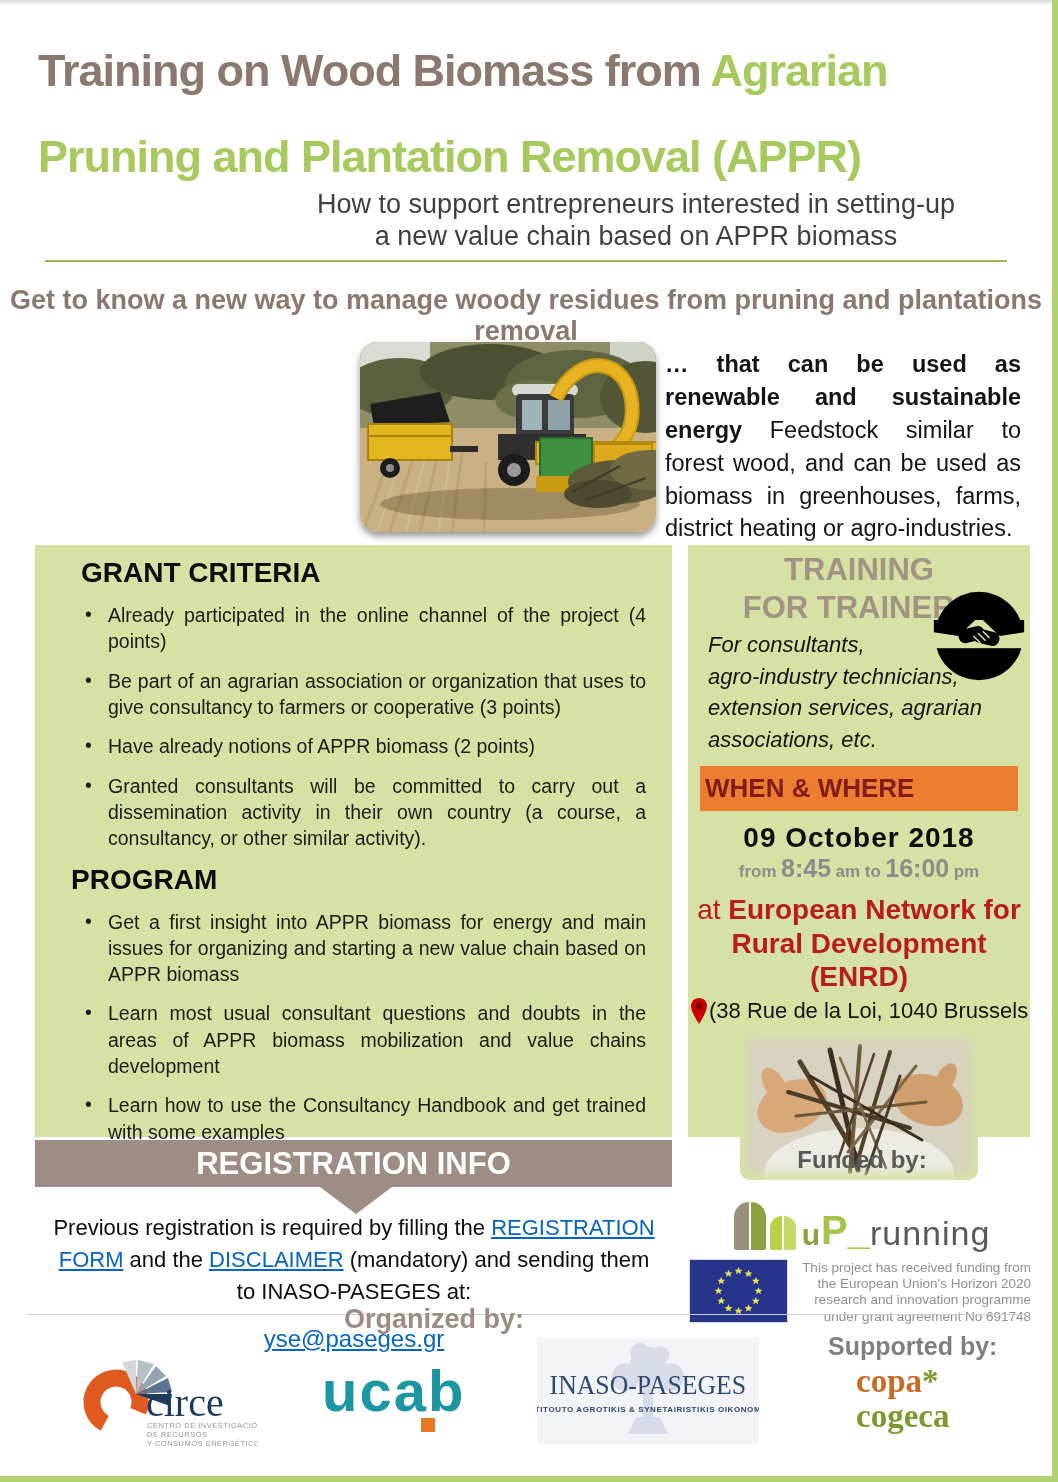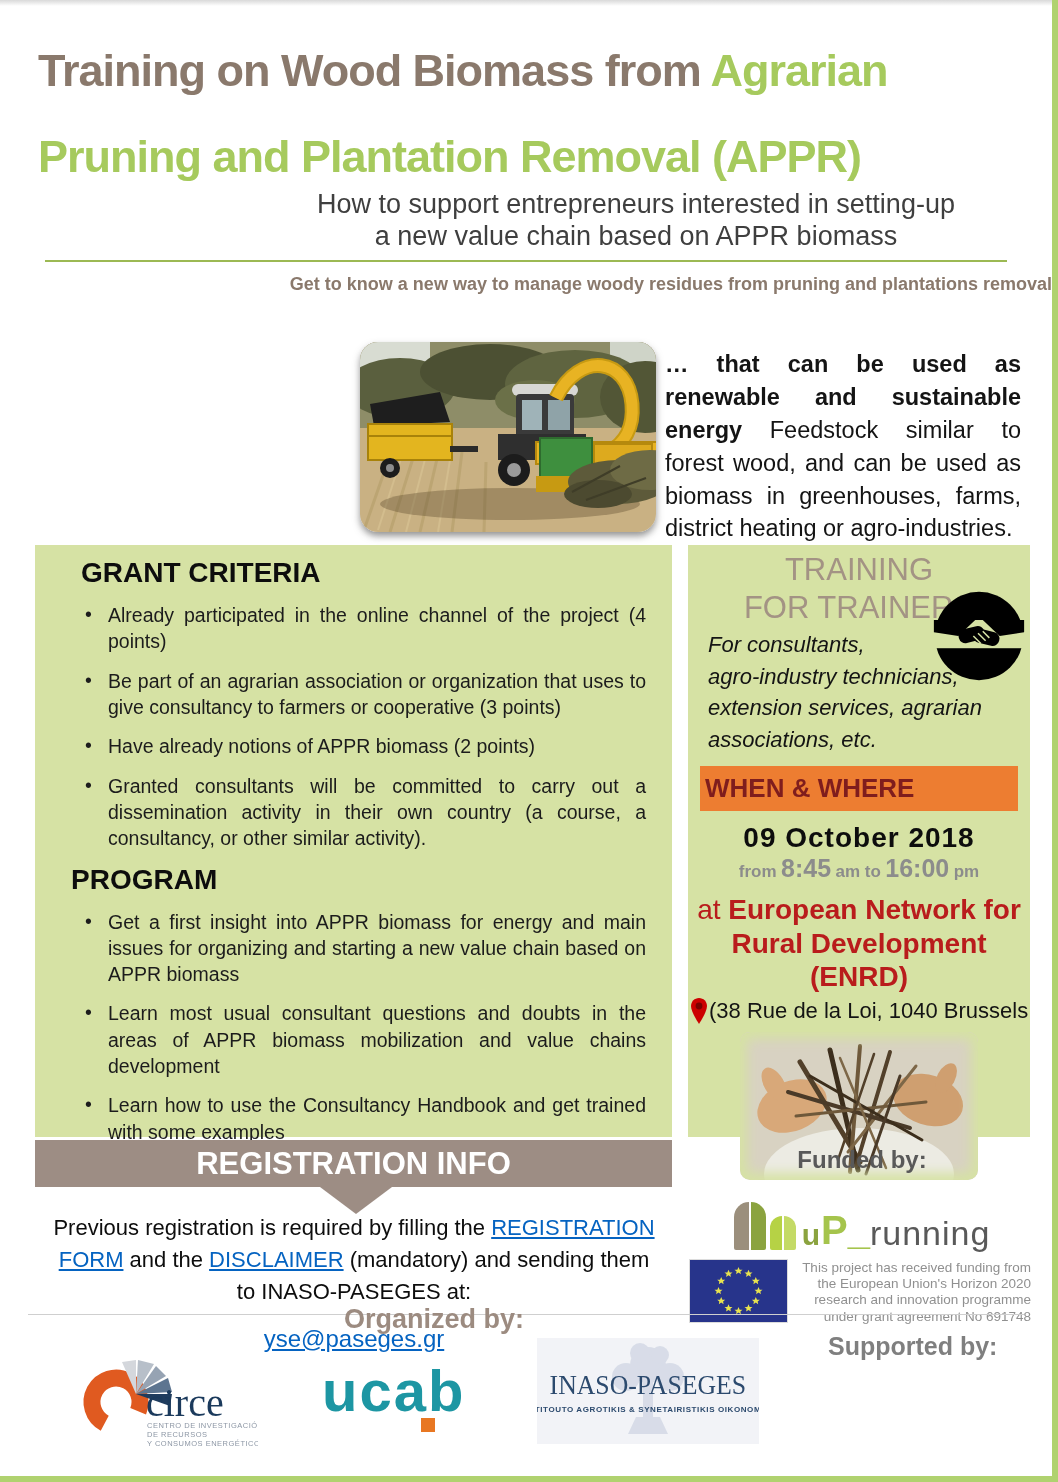--- a/index.html
+++ b/index.html
@@ -9,21 +9,21 @@
   .page::before{content:"";position:absolute;left:0;top:0;right:0;height:6px;
         background:linear-gradient(#d9d9d9,rgba(255,255,255,0));pointer-events:none;}
 
   
   .title{position:absolute;left:38px;top:28px;width:995px;font-size:45px;font-weight:bold;
          line-height:86px;letter-spacing:-1px;}
   .t-brown{color:#8a796c}.t-green{color:#a6ca5d}
   .subtitle{position:absolute;right:36px;top:188px;width:760px;text-align:center;
             font-size:27px;color:#3f3f3f;line-height:1.2;}
   .rule{position:absolute;left:45px;right:45px;top:260px;height:2px;background:#9cb953;}
-  .tagline{position:absolute;left:0;right:0;top:274px;text-align:right;font-size:18px;
+  .tagline{position:absolute;left:0;right:0;top:285px;text-align:center;font-size:27px;
            font-weight:bold;color:#8a796c;}
 
   
   .intro-left{position:absolute;left:38px;top:348px;width:322px;font-size:23.5px;
               line-height:1.4;text-align:justify;color:#141414;}
   .intro-right{position:absolute;left:665px;top:348px;width:356px;font-size:23.5px;
                line-height:1.4;text-align:justify;color:#141414;}
   .intro-h{font-weight:bold;}
   .photo-frame{position:absolute;left:360px;top:342px;width:296px;height:190px;
                border-radius:18px;overflow:hidden;
@@ -36,21 +36,21 @@
   .panel-h{font-size:28px;font-weight:bold;color:#0d0d0d;margin:12px 0 2px 46px;}
   .panel-h.program{margin-left:36px;}
   .blist{list-style:none;margin:0;padding:0 26px 0 46px;}
   .blist li{position:relative;padding-left:27px;margin-top:13px;font-size:19.5px;
             line-height:1.35;color:#1c1c1c;text-align:justify;}
   .blist li::before{content:"\2022";position:absolute;left:4px;top:-1px;}
   .forum-note{margin-top:10px;text-align:center;font-size:26px;font-weight:bold;
               color:#1f3864;text-shadow:1px 1px 0 rgba(0,0,0,.25);}
 
   
-  .trainers-h{margin-top:6px;text-align:center;font-size:31px;font-weight:normal;
+  .trainers-h{margin-top:6px;text-align:center;font-size:31px;font-weight:bold;
               color:#a39384;line-height:1.22;}
   .handshake{position:absolute;right:4px;top:44px;width:94px;height:94px;}
   .audience{margin:2px 0 0 20px;font-style:italic;font-size:22px;line-height:1.45;color:#141414;}
   .when-bar{margin:10px 12px 0;background:#ed7d31;font-size:26px;
             font-weight:bold;color:#7f1d1d;padding:7px 5px;}
   .date-line{margin-top:11px;text-align:center;font-size:28px;font-weight:bold;color:#0d0d0d;
              letter-spacing:1px;}
   .time-line{text-align:center;color:#8c8c8c;font-weight:bold;}
   .time-line .sm{font-size:17px;} .time-line .lg{font-size:25px;}
   .venue{margin-top:10px;text-align:center;font-size:28px;color:#b91c1c;line-height:1.2;}
@@ -360,14 +360,18 @@
         <circle cx="52" cy="14" r="10"></circle>
           <circle cx="72" cy="16" r="9"></circle>
         <rect x="55" y="40" width="10" height="50"></rect>
         <polygon points="40,95 80,95 72,78 48,78"></polygon>
       </g>
     </svg>
     <div class="inaso-name">INASO-PASEGES</div>
     <div class="inaso-sub">INSTITOUTO AGROTIKIS &amp; SYNETAIRISTIKIS OIKONOMIAS</div>
   </div>
 
+  <div class="copa-logo">
+    <div class="copa-line1"><span>copa</span><span class="copa-ast">*</span></div>
+    <div class="copa-line2">cogeca</div>
+  </div>
 
 </div>
 
 </body></html>

